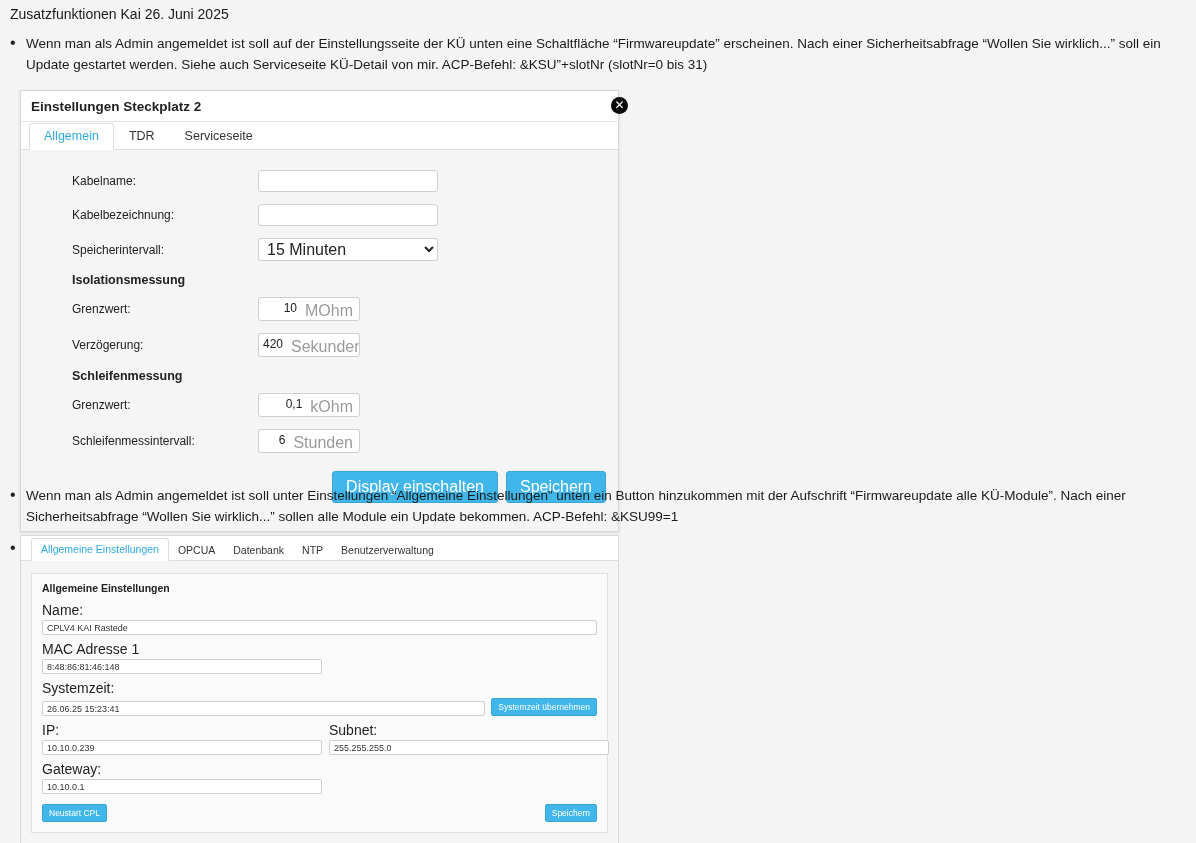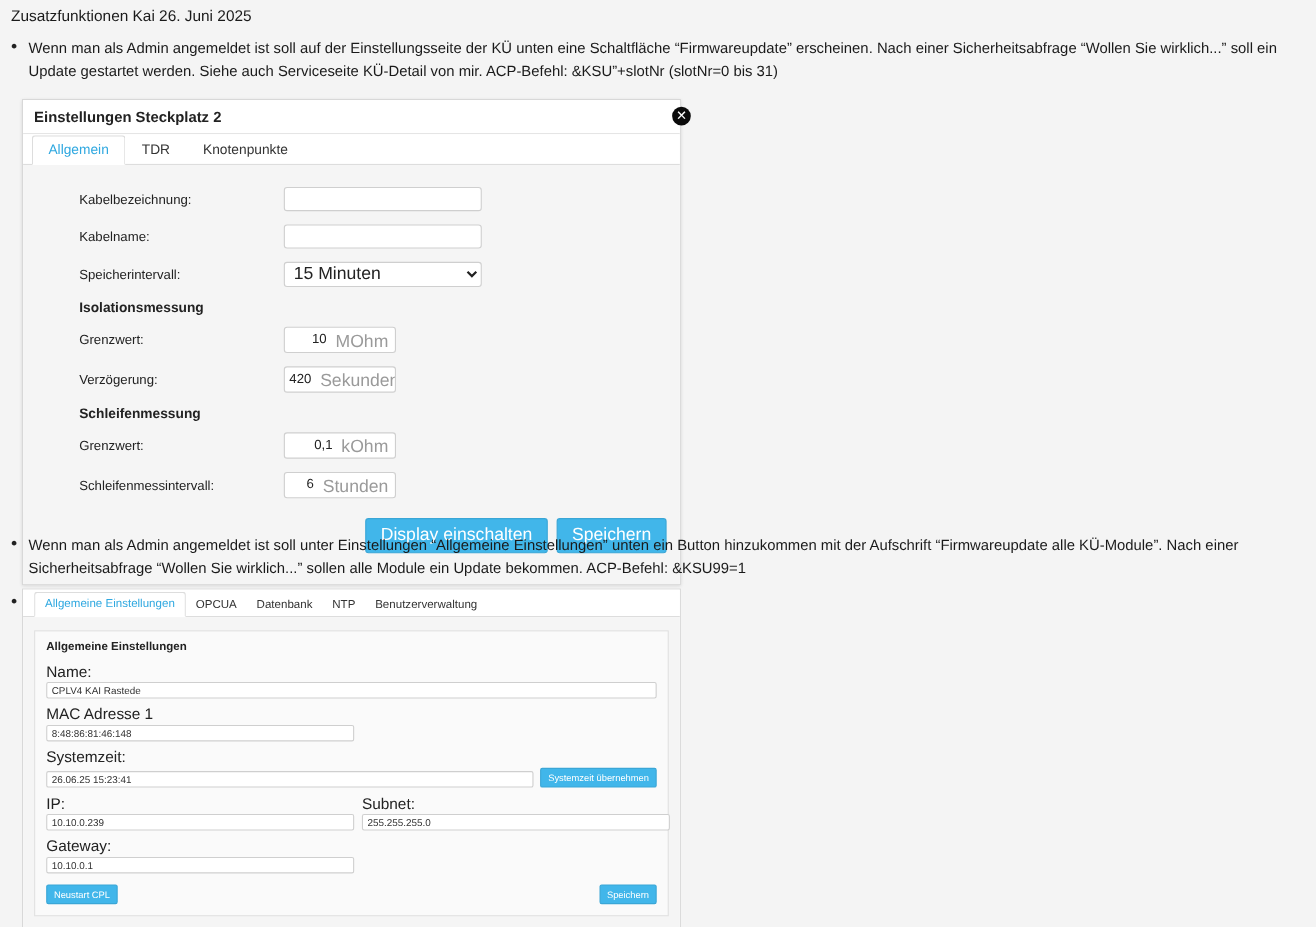--- a/index.html
+++ b/index.html
@@ -317,32 +317,32 @@
 
   <div class="dialog1">
     <div class="dialog1-header">
       <span class="dialog1-title">Einstellungen Steckplatz 2</span>
       <span class="close-x">✕</span>
     </div>
 
     <div class="tabs1">
       <div class="tab1 active">Allgemein</div>
       <div class="tab1">TDR</div>
-      <div class="tab1">Knotenpunkte</div>
+      <div class="tab1">Serviceseite</div>
     </div>
 
     <div class="dialog1-body">
 
       <div class="form-row">
+        <div class="form-label">Kabelname:</div>
+        <input class="txt-input" type="text" value="" style="">
+      </div>
+
+      <div class="form-row">
         <div class="form-label">Kabelbezeichnung:</div>
-        <input class="txt-input" type="text" value="" style="">
-      </div>
-
-      <div class="form-row">
-        <div class="form-label">Kabelname:</div>
         <input class="txt-input" type="text" value="" style="">
       </div>
 
       <div class="form-row">
         <div class="form-label">Speicherintervall:</div>
         <select class="select-input">
           <option>15 Minuten</option>
         </select>
       </div>
 

